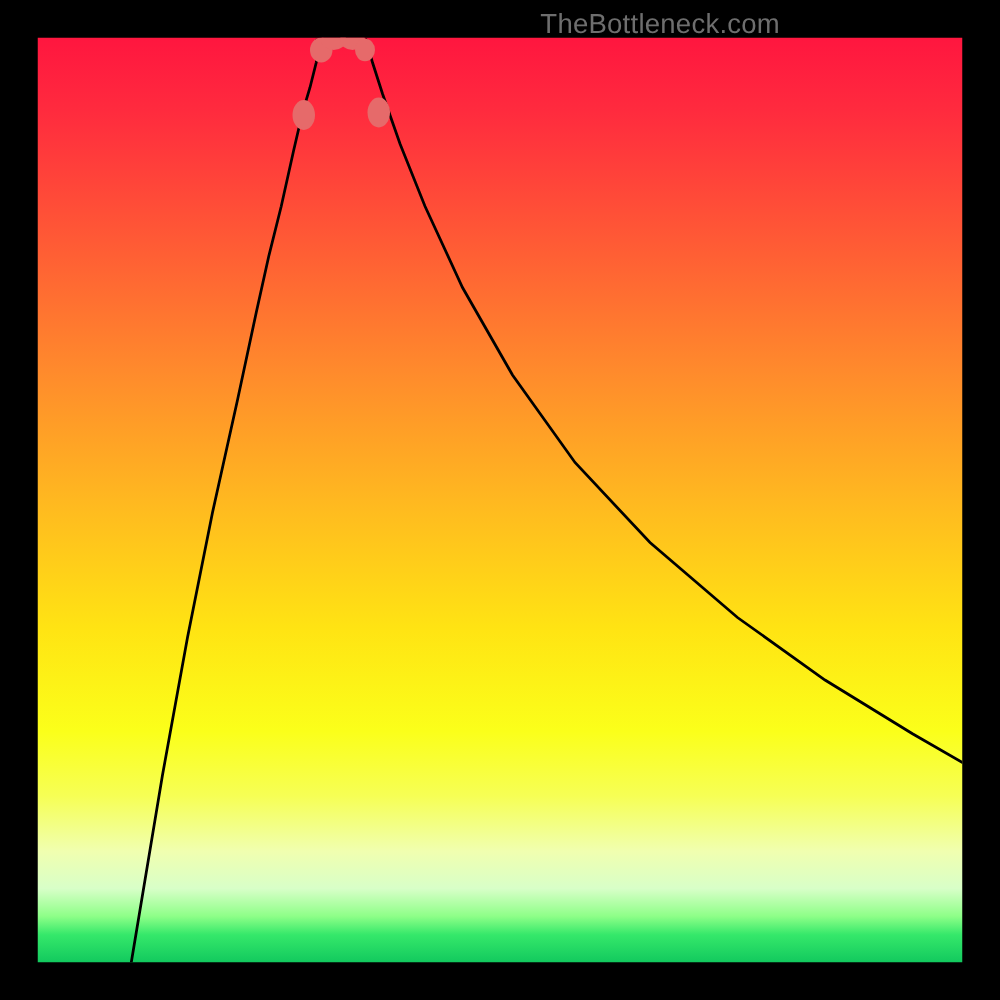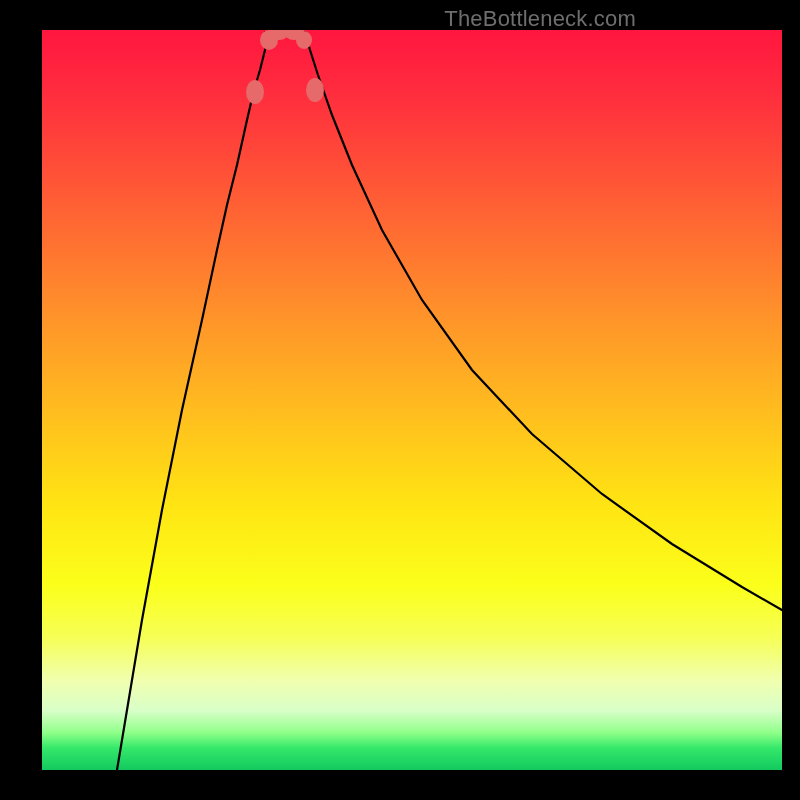--- a/index.html
+++ b/index.html
@@ -6,21 +6,21 @@
     margin: 0;
     padding: 0;
     width: 800px;
     height: 800px;
     background: #000;
     font-family: Arial, Helvetica, sans-serif;
     overflow: hidden;
   }
   .frame {
     position: absolute;
-    left: 12px;
+    left: 0;
     top: 0;
     width: 636px;
     height: 800px;
     background: #000;
   }
   .plot {
     position: absolute;
     left: 30px;
     top: 30px;
     width: 740px;

